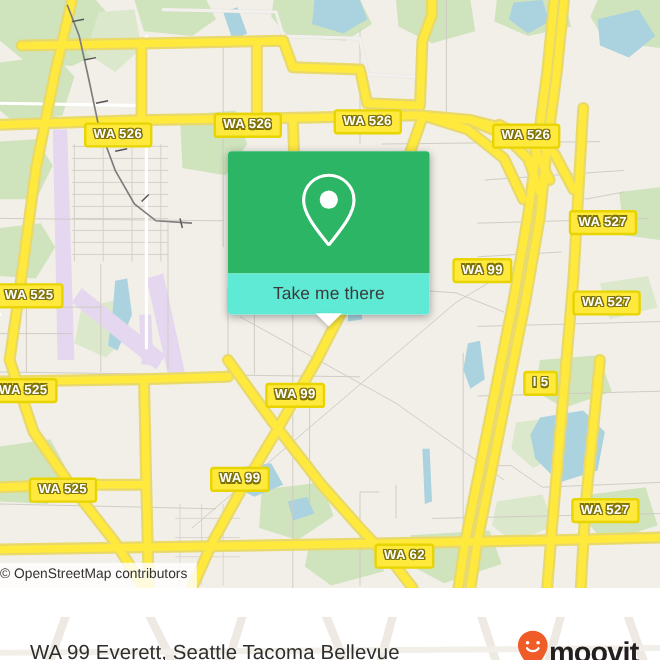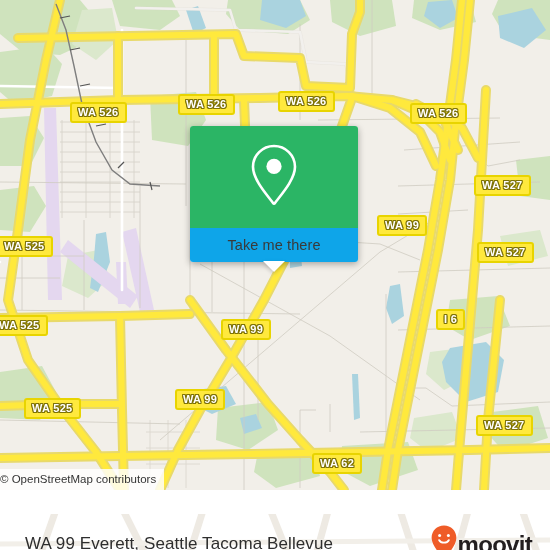--- a/index.html
+++ b/index.html
@@ -88,21 +88,21 @@
   #popup-head {
     height: 102px;
     background: #2bb565;
     border-radius: 3px 3px 0 0;
     display: flex;
     align-items: center;
     justify-content: center;
   }
   #popup-foot {
     height: 34px;
-    background: #0ea5e9;
+    background: #5eead4;
     border-radius: 0 0 3px 3px;
     display: flex;
     align-items: center;
     justify-content: center;
     position: relative;
   }
   #popup-label {
     color: #3a3a3a;
     font-size: 14.5px;
     font-family: "Liberation Sans", sans-serif;
@@ -375,21 +375,21 @@
         <div class="shield" style="left: 70px; top: 102px;">WA 526</div>
         <div class="shield" style="left: 178px; top: 94px;">WA 526</div>
         <div class="shield" style="left: 278px; top: 91px;">WA 526</div>
         <div class="shield" style="left: 410px; top: 103px;">WA 526</div>
         <div class="shield" style="left: 474px; top: 175px;">WA 527</div>
         <div class="shield" style="left: 477px; top: 242px;">WA 527</div>
         <div class="shield" style="left: 377px; top: 215px;">WA 99</div>
         <div class="shield" style="left: -4px; top: 236px;">WA 525</div>
         <div class="shield" style="left: -9px; top: 315px;">WA 525</div>
         <div class="shield" style="left: 221px; top: 319px;">WA 99</div>
-        <div class="shield" style="left: 436px; top: 309px;">I 6</div>
+        <div class="shield" style="left: 436px; top: 309px;">I 5</div>
         <div class="shield" style="left: 175px; top: 389px;">WA 99</div>
         <div class="shield" style="left: 24px; top: 398px;">WA 525</div>
         <div class="shield" style="left: 476px; top: 415px;">WA 527</div>
         <div class="shield" style="left: 312px; top: 453px;">WA 62</div>
       </div>
 
     <div id="attribution">© OpenStreetMap contributors</div>
 
     <div id="popup">
       <div id="popup-head">

